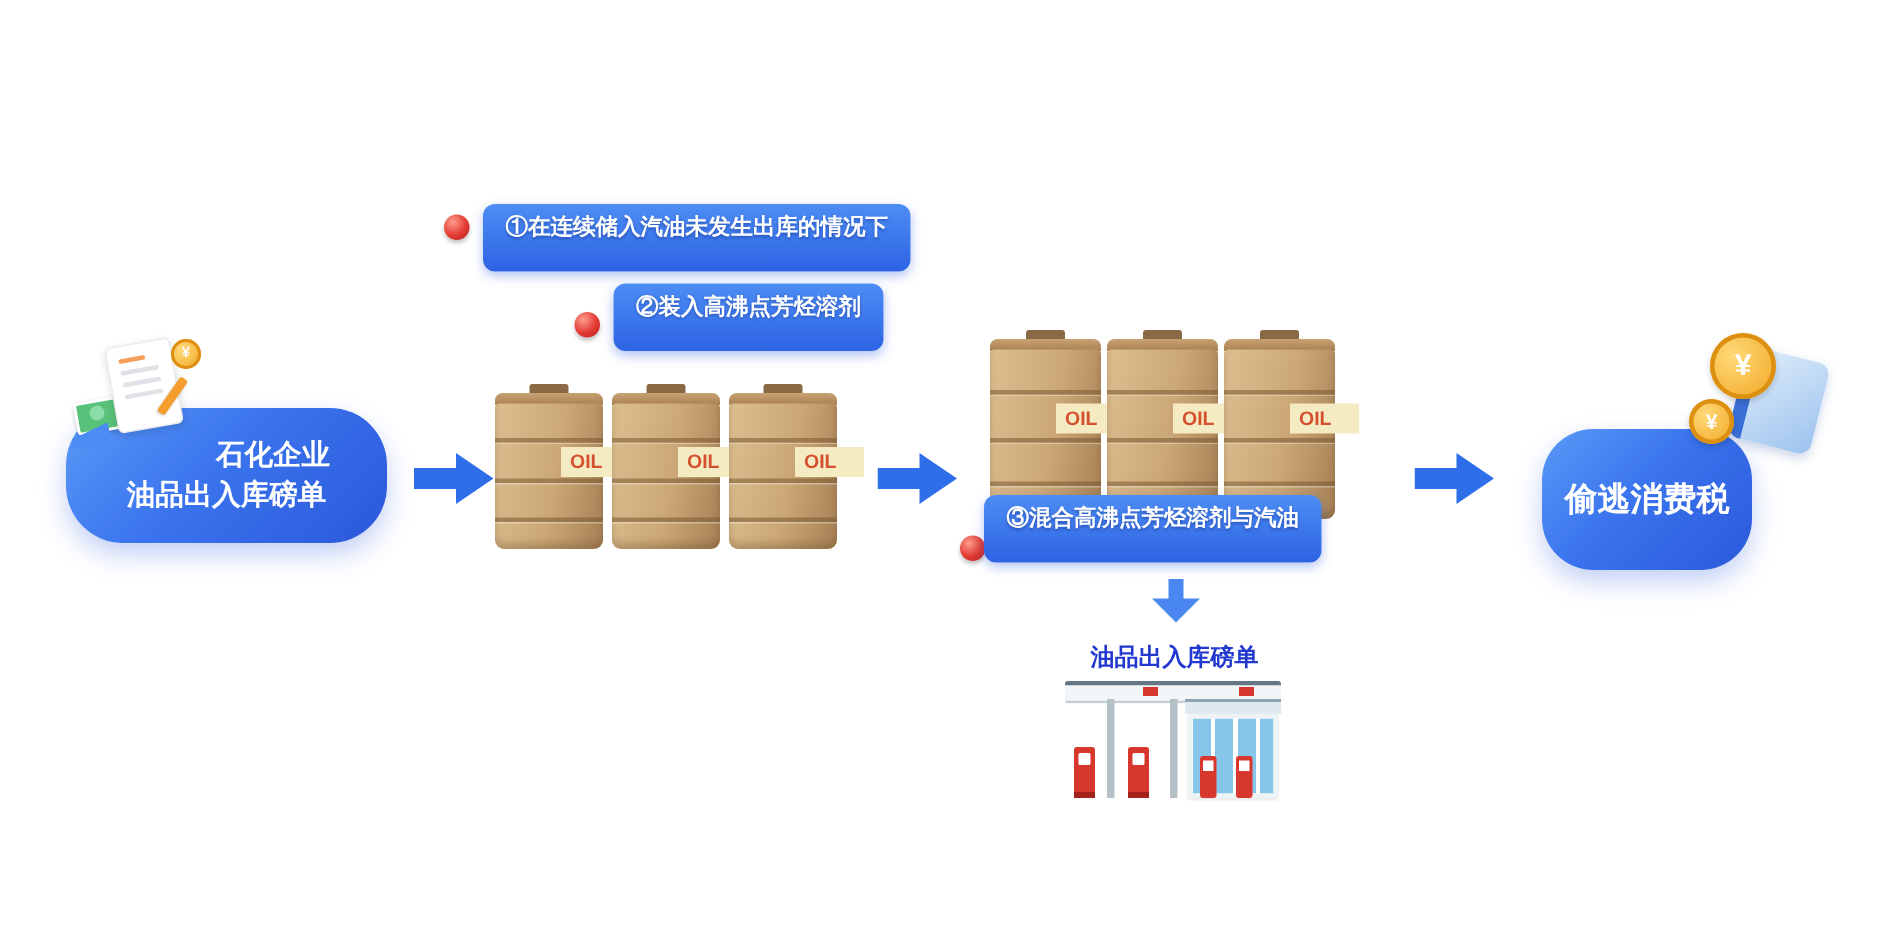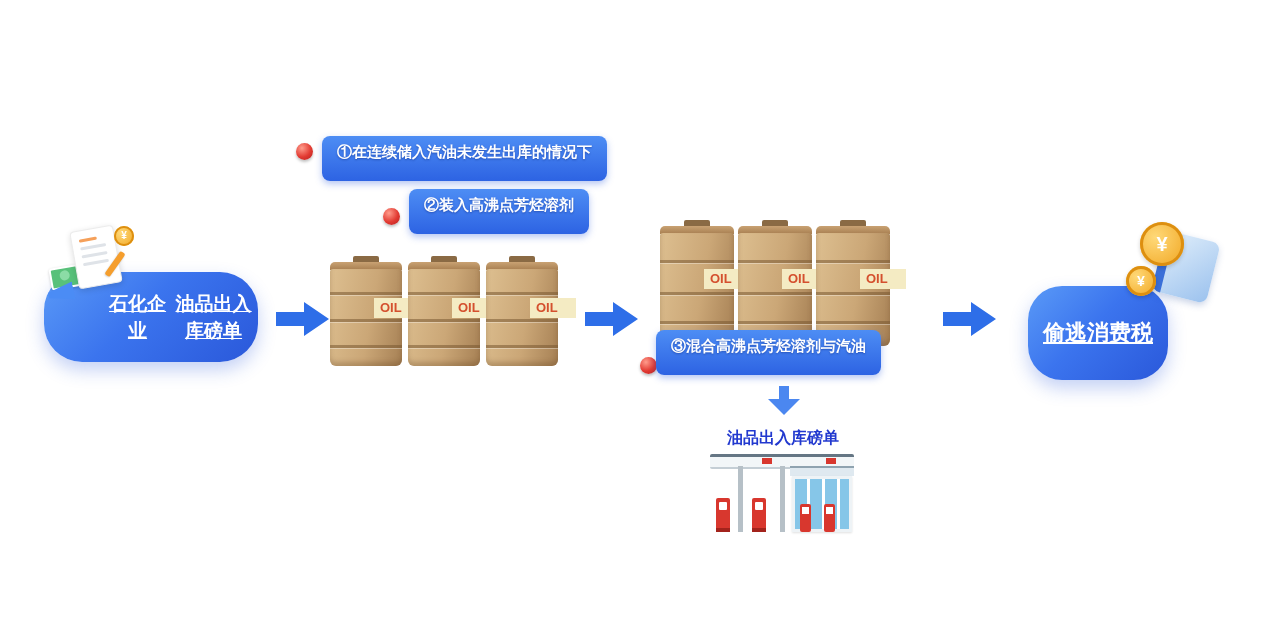--- a/index.html
+++ b/index.html
@@ -1,21 +1,21 @@
 <!DOCTYPE html>
 <html><head>
 <meta charset="utf-8">
 <style>
   html,body{margin:0;padding:0;background:#ffffff;font-family:"Liberation Sans",sans-serif;}
   .stage{position:relative;width:1267px;height:633px;background:#ffffff;overflow:hidden;}
 
   
   .node{position:absolute;background:linear-gradient(135deg,#5a9af7 0%,#3b74ee 45%,#2a58da 100%);
-        color:#fff;font-weight:700;display:flex;flex-direction:row;justify-content:center;
-        align-items:center;text-align:center;box-shadow:0 8px 18px rgba(43,88,218,.28);text-decoration:underline;}
+        color:#fff;font-weight:700;display:flex;flex-direction:column;justify-content:center;
+        align-items:center;text-align:center;box-shadow:0 8px 18px rgba(43,88,218,.28);}
   .node-source{left:44px;top:272px;width:214px;height:90px;border-radius:38px;font-size:19px;line-height:27px;}
   .node-source .ln1{width:100%;padding-left:62px;box-sizing:border-box;text-align:center;}
   .node-source .ln2{width:100%;}
   .node-result{left:1028px;top:286px;width:140px;height:94px;border-radius:34px;font-size:22px;}
 
   
   .pill{position:absolute;height:45px;line-height:31px;padding:0 15px;border-radius:8px;
         background:linear-gradient(180deg,#4d8df4 0%,#2d63e3 100%);
         color:#fff;font-size:15px;font-weight:700;white-space:nowrap;
         text-shadow:0 1px 2px rgba(10,35,120,.45);box-shadow:0 3px 7px rgba(40,90,220,.35);z-index:6;}

